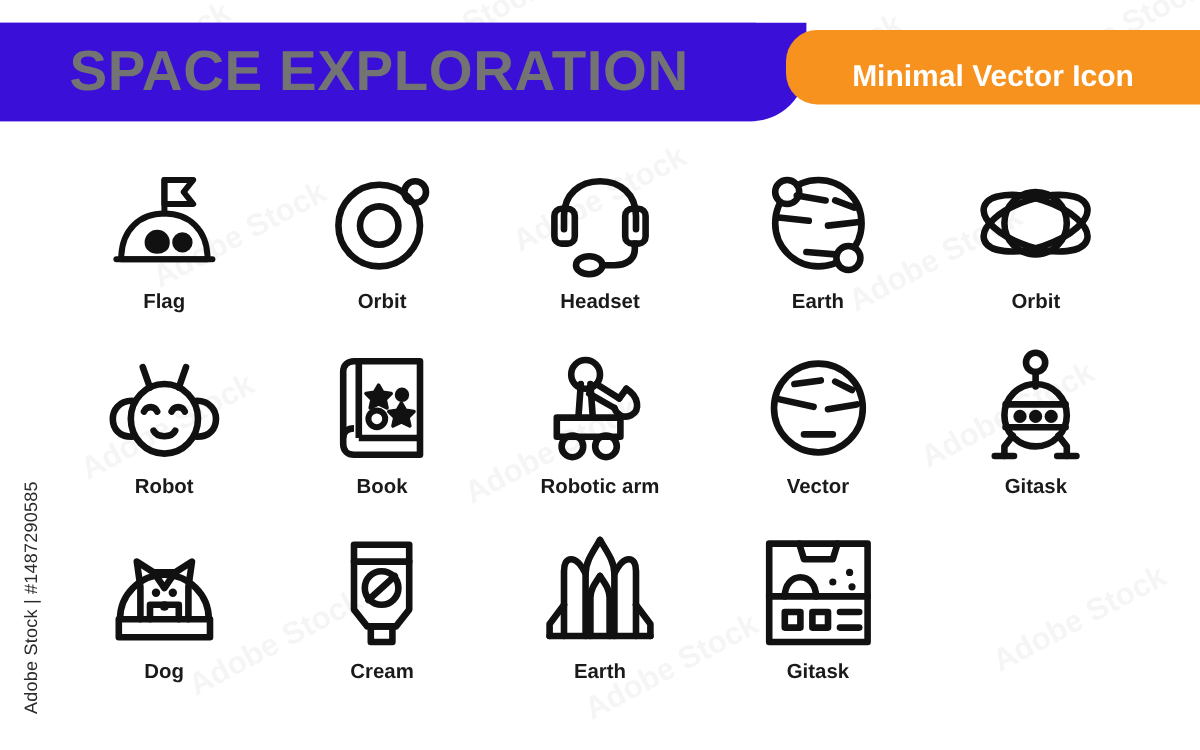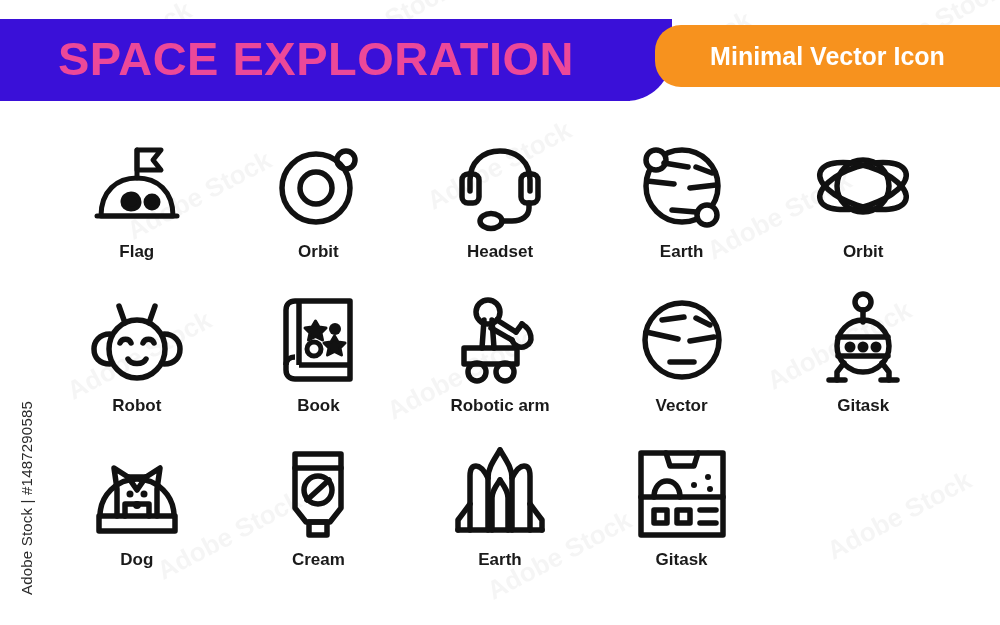--- a/index.html
+++ b/index.html
@@ -41,38 +41,38 @@
     background: #3a10d8;
   }
   .header-title {
     position: absolute;
     left: 58px;
     top: 0;
     height: 82px;
     line-height: 80px;
     font-size: 47px;
     font-weight: bold;
-    color: #ec4899;
+    color: #737373;
     letter-spacing: 0.5px;
     white-space: nowrap;
   }
   .header-orange {
     position: absolute;
     left: 655px;
     top: 6px;
     width: 345px;
     height: 62px;
     background: #f7921e;
     border-top-left-radius: 26px;
     border-bottom-left-radius: 26px;
   }
   .header-subtitle {
     position: absolute;
     left: 0;
-    top: 0;
+    top: 8px;
     width: 345px;
     height: 62px;
     line-height: 62px;
     text-align: center;
     font-size: 25px;
     font-weight: bold;
     color: #ffffff;
     white-space: nowrap;
   }
 

